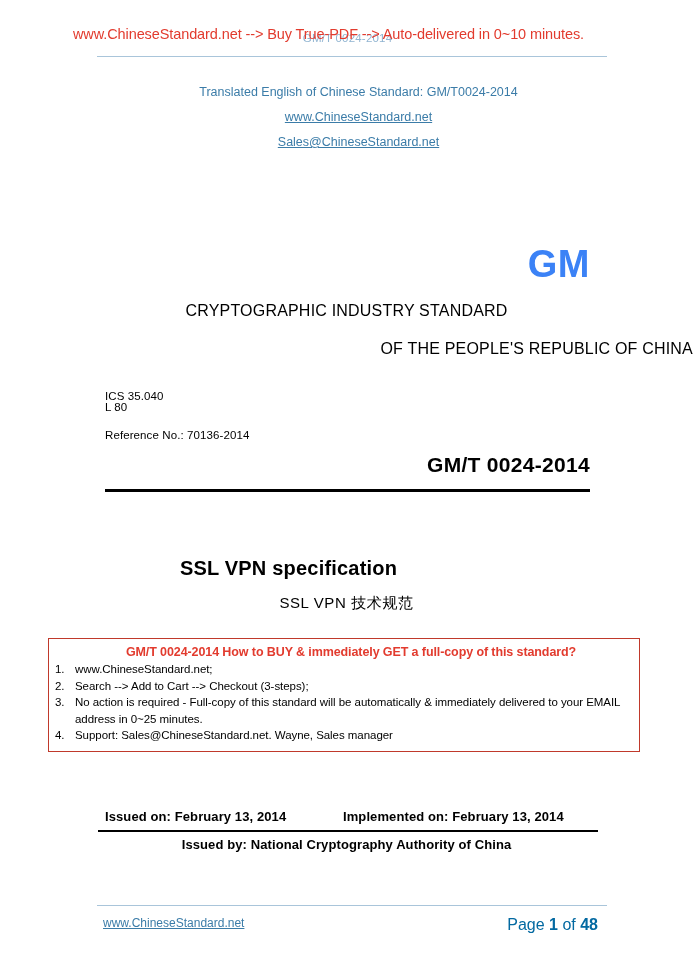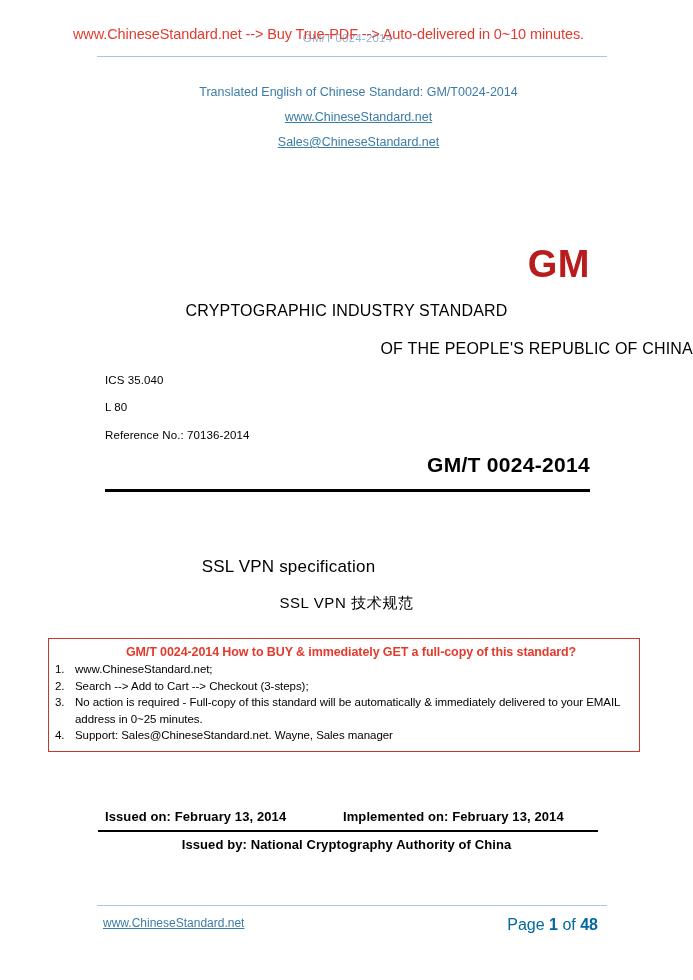--- a/index.html
+++ b/index.html
@@ -75,21 +75,21 @@
   }
 
   
   .gm-mark {
     position: absolute;
     right: 103px;
     top: 243px;
     font-size: 38px;
     font-weight: bold;
     letter-spacing: 0.5px;
-    color: #b91c1c;
+    color: #3b82f6;
   }
 
   
   .std-title {
     position: absolute;
     left: 0;
     top: 302px;
     width: 693px;
     text-align: center;
     font-size: 16px;
@@ -105,21 +105,21 @@
     letter-spacing: 0.2px;
   }
 
   
   .meta {
     position: absolute;
     left: 105px;
     font-size: 11.5px;
     letter-spacing: 0.1px;
   }
-  .meta-ics { top: 374px; }
+  .meta-ics { top: 390px; }
   .meta-l   { top: 401px; }
   .meta-ref { top: 429px; }
 
   
   .std-number {
     position: absolute;
     right: 103px;
     top: 453px;
     font-size: 21px;
     font-weight: bold;
@@ -134,22 +134,22 @@
     background: #000;
   }
 
   
   .doc-title-en {
     position: absolute;
     left: 0;
     top: 557px;
     width: 577px;
     text-align: center;
-    font-size: 17px;
-    font-weight: normal;
+    font-size: 20px;
+    font-weight: bold;
     letter-spacing: 0.2px;
   }
   .doc-title-zh {
     position: absolute;
     left: 0;
     top: 594px;
     width: 693px;
     text-align: center;
     font-size: 15px;
     letter-spacing: 0.6px;

